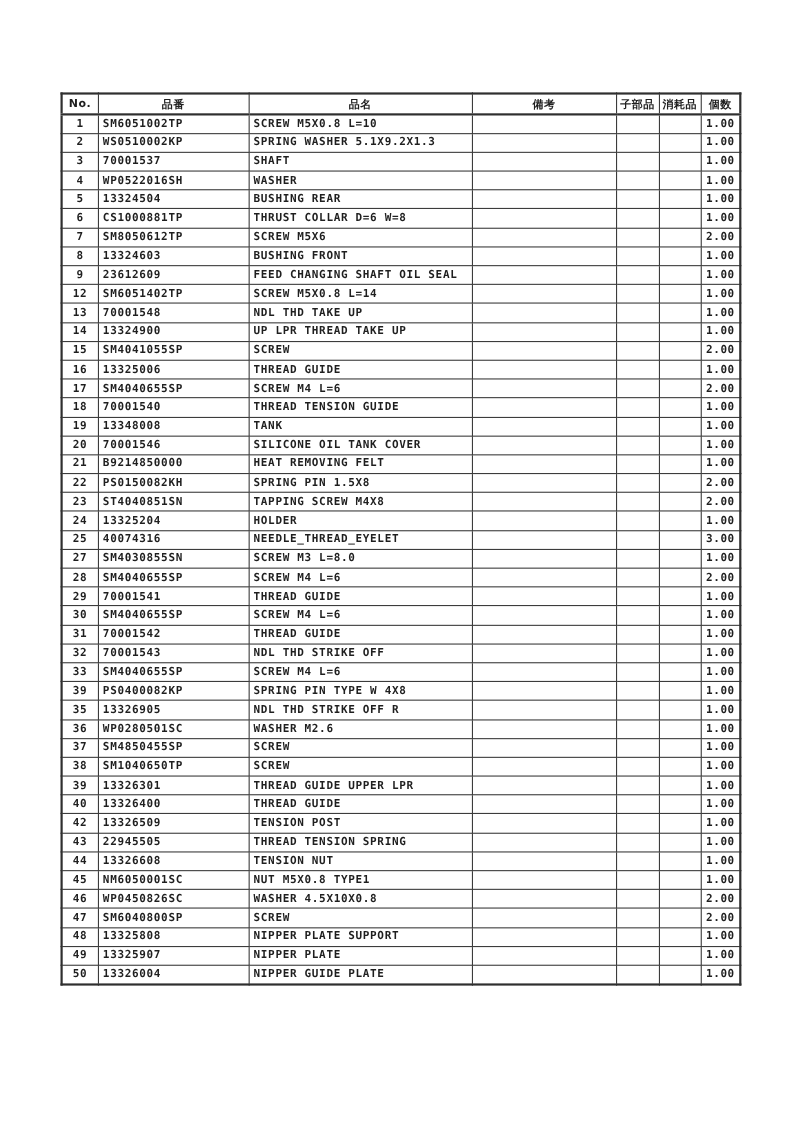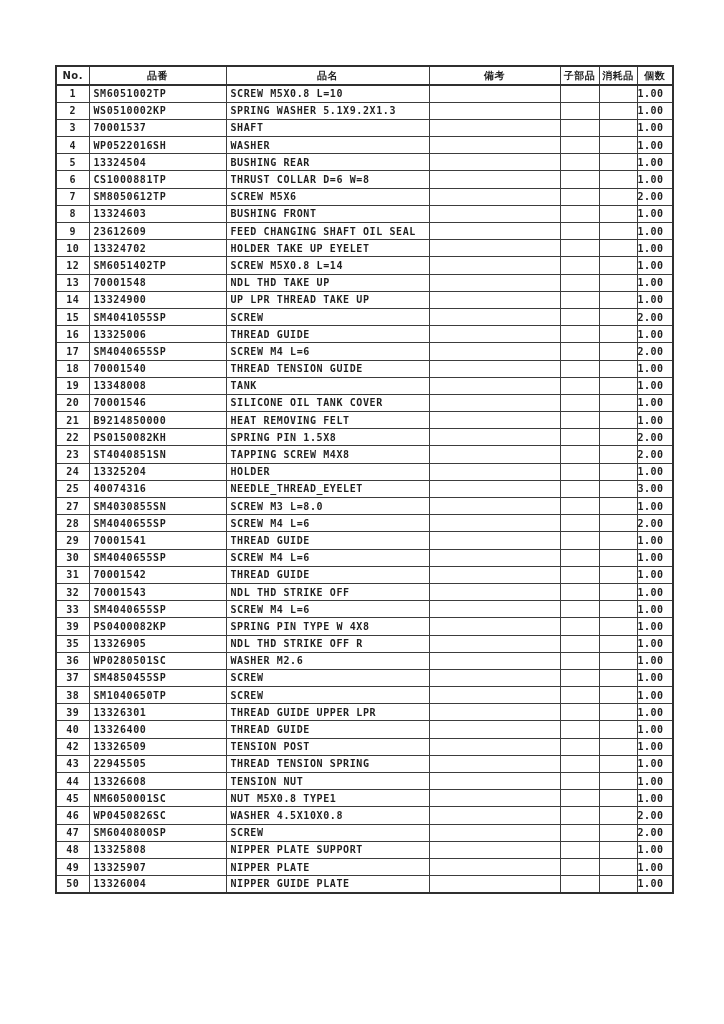--- a/index.html
+++ b/index.html
@@ -11,21 +11,21 @@
     position: relative;
     width: 724px;
     height: 1024px;
     background: #ffffff;
     overflow: hidden;
     font-family: "DejaVu Sans Mono", "Liberation Mono", monospace;
   }
   table.parts-table {
     position: absolute;
     left: 55px;
-    top: 65px;
+    top: 84px;
     width: 617px;
     border-collapse: collapse;
     table-layout: fixed;
     border: 2px solid #2f2f2f;
     padding-left: 40px;
   }
   .parts-table th,
   .parts-table td {
     border: 1px solid #3c3c3c;
     color: #1f1f1f;
@@ -62,21 +62,21 @@
     text-align: left;
     padding-left: 4px;
     letter-spacing: 0.6px;
   }
   td.cell-remarks,
   td.cell-sub-part,
   td.cell-consumable {
     text-align: left;
   }
   td.cell-qty {
-    text-align: left;
+    text-align: right;
     padding-right: 4px;
     letter-spacing: 0.5px;
   }
 </style>
 </head>
 <body>
 
 <div class="page">
   <table class="parts-table">
     <colgroup>
@@ -183,29 +183,20 @@
   <tr>
     <td class="cell-no">9</td>
     <td class="cell-part-number">23612609</td>
     <td class="cell-part-name">FEED CHANGING SHAFT OIL SEAL</td>
     <td class="cell-remarks"></td>
     <td class="cell-sub-part"></td>
     <td class="cell-consumable"></td>
     <td class="cell-qty">1.00</td>
   </tr>
 
-  <tr>
-    <td class="cell-no">10</td>
-    <td class="cell-part-number">13324702</td>
-    <td class="cell-part-name">HOLDER TAKE UP EYELET</td>
-    <td class="cell-remarks"></td>
-    <td class="cell-sub-part"></td>
-    <td class="cell-consumable"></td>
-    <td class="cell-qty">1.00</td>
-  </tr>
 
 
   <tr>
     <td class="cell-no">12</td>
     <td class="cell-part-number">SM6051402TP</td>
     <td class="cell-part-name">SCREW M5X0.8 L=14</td>
     <td class="cell-remarks"></td>
     <td class="cell-sub-part"></td>
     <td class="cell-consumable"></td>
     <td class="cell-qty">1.00</td>

